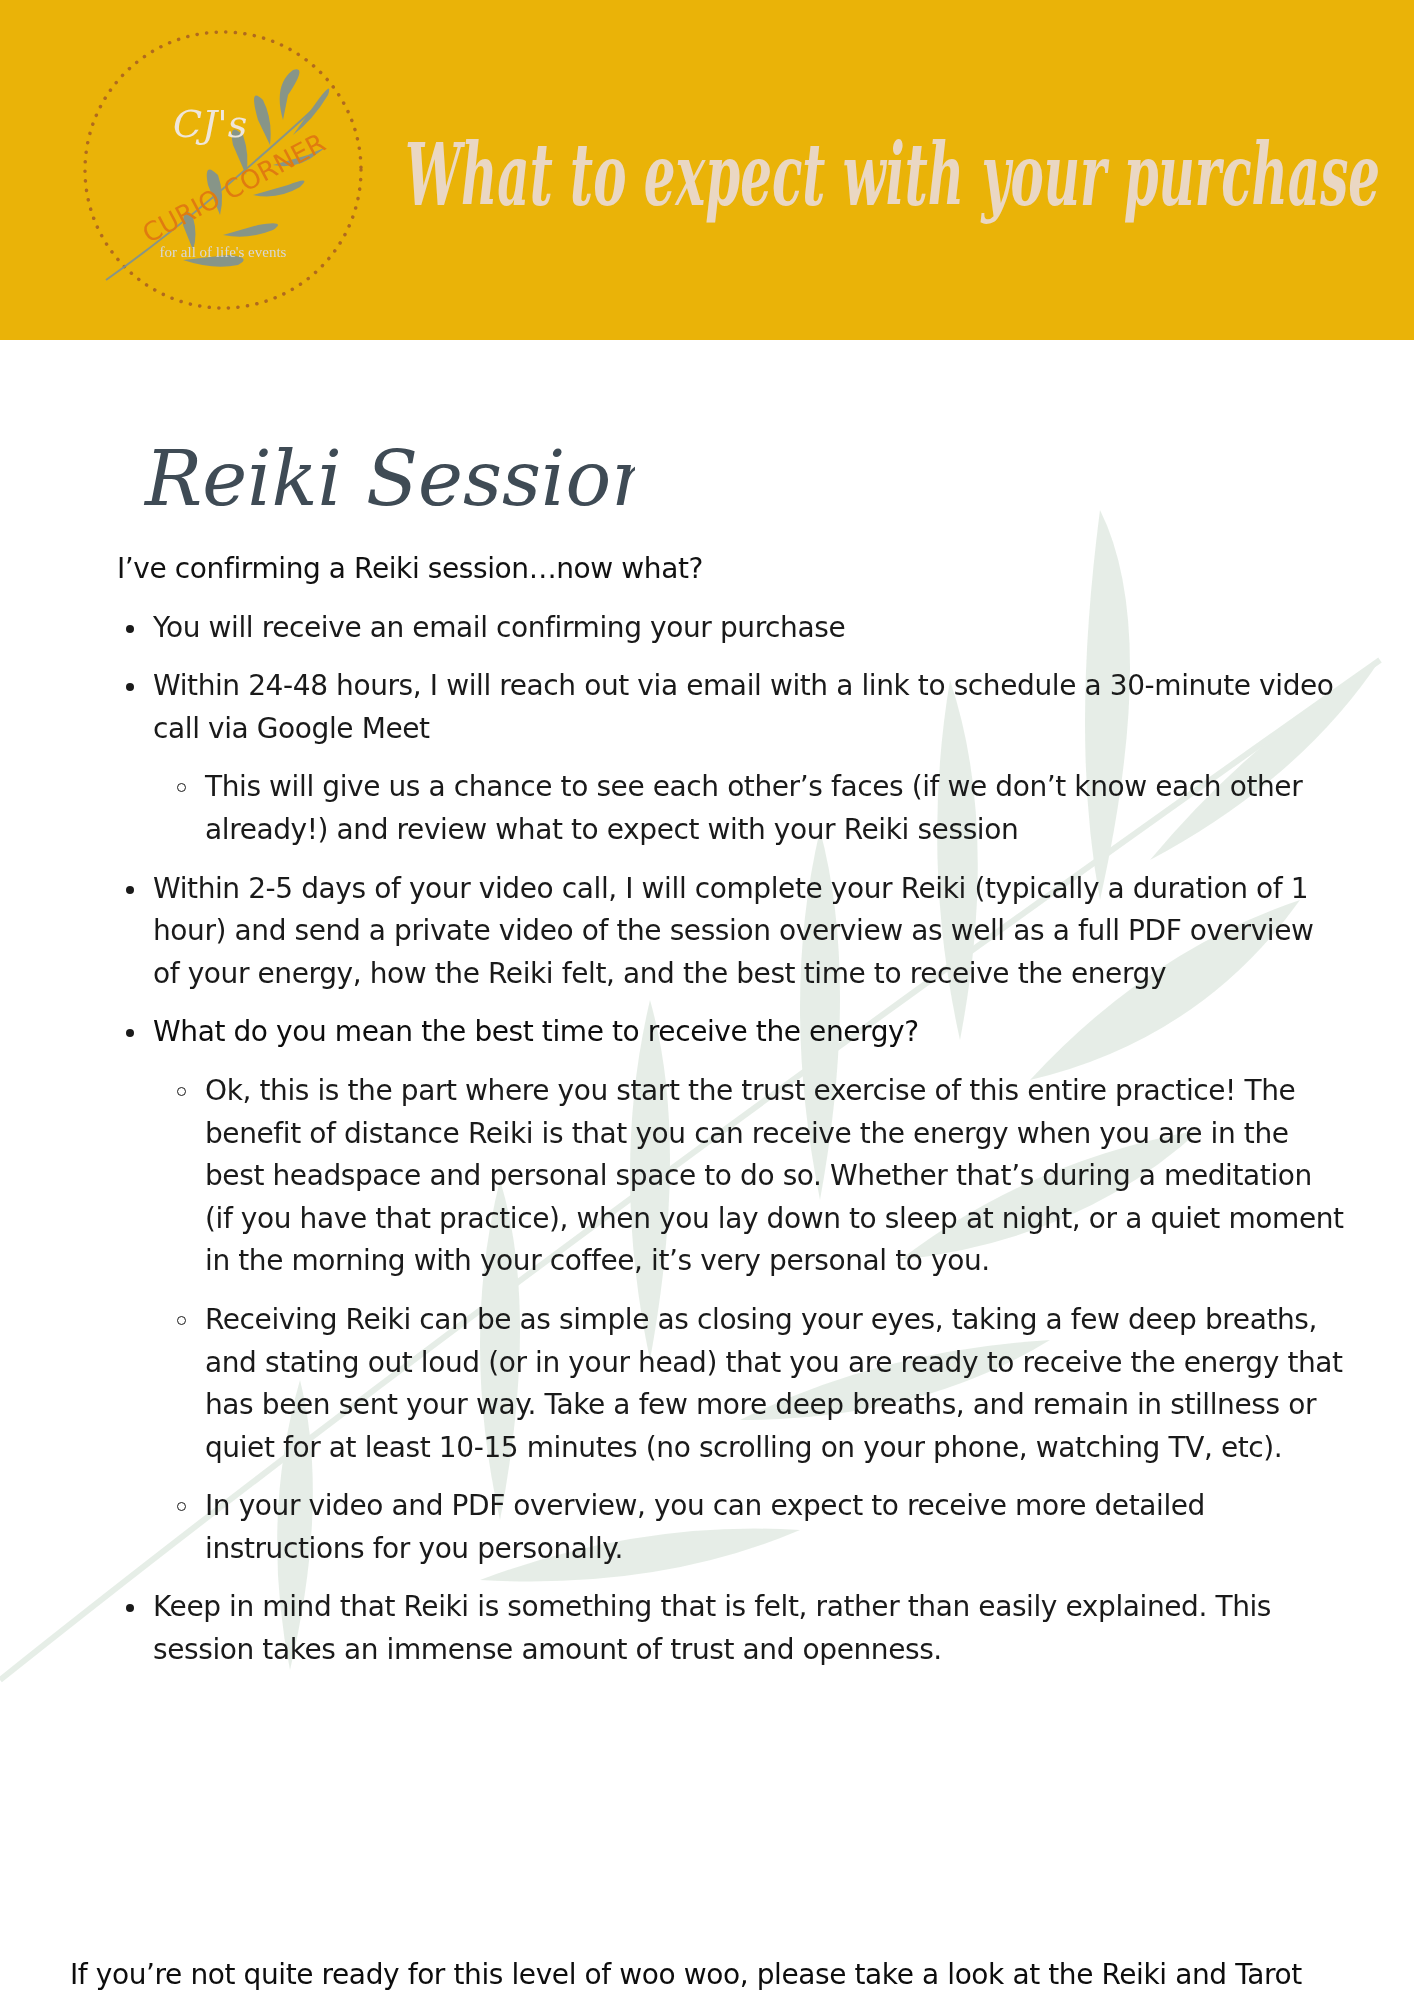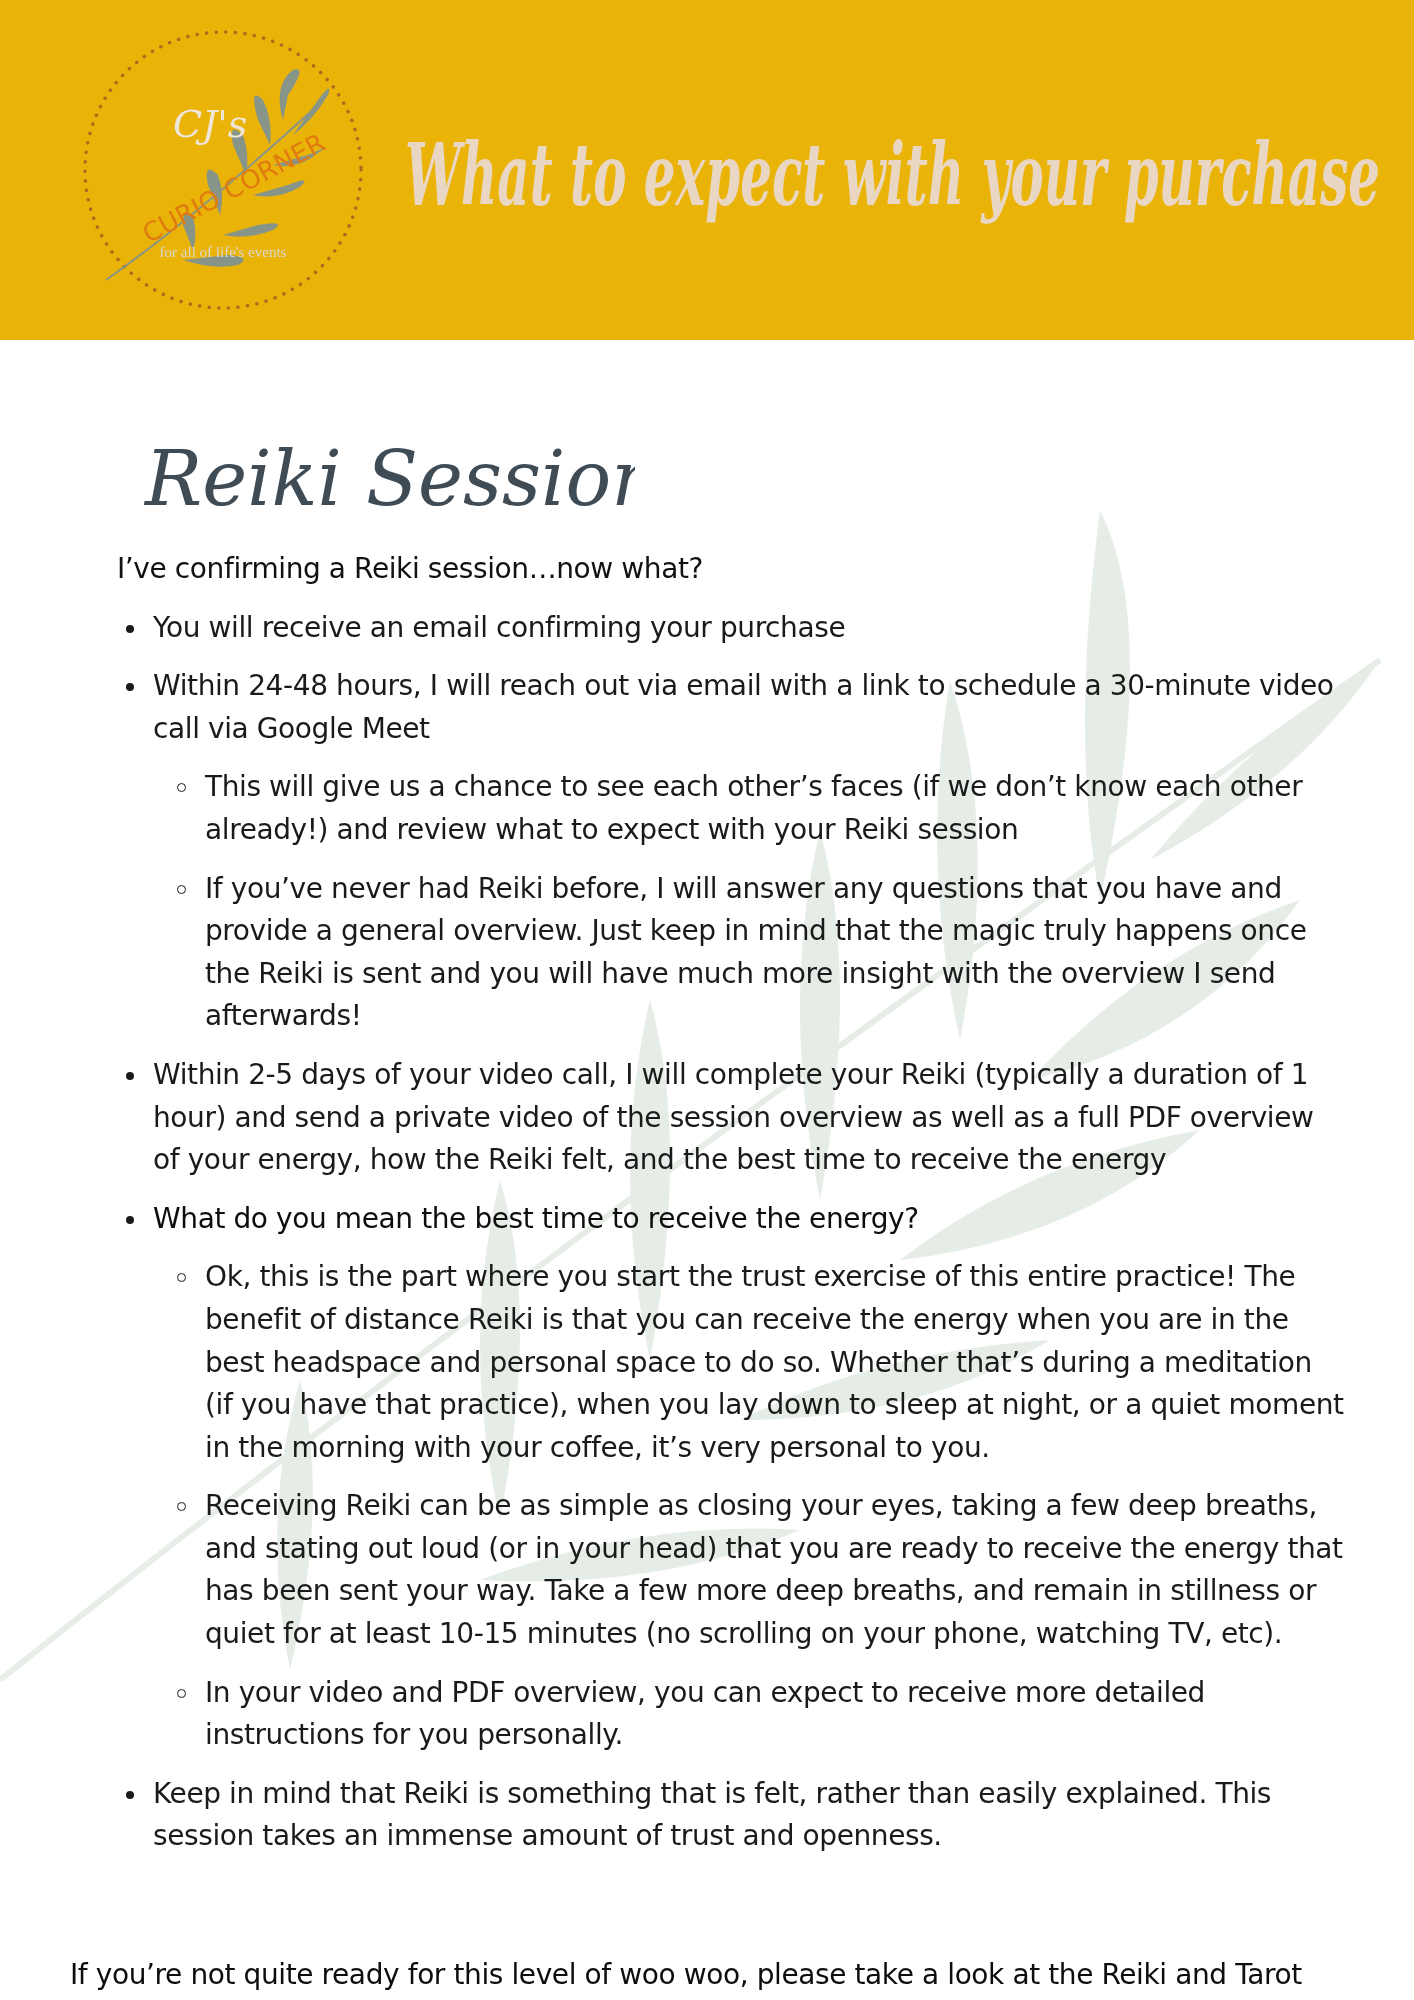--- a/index.html
+++ b/index.html
@@ -107,21 +107,20 @@
   </svg>
 </div>
 
 <div class="content">
   <p class="question">I’ve confirming a Reiki session…now what?</p>
   <ul class="l1">
     <li><span>You will receive an email confirming your purchase</span></li>
     <li><span>Within 24-48 hours, I will reach out via email with a link to schedule a 30-minute video call via Google Meet</span>
       <ul class="l2">
         <li>This will give us a chance to see each other’s faces (if we don’t know each other already!) and review what to expect with your Reiki session</li>
-        <li>If you’ve never had Reiki before, I will answer any questions that you have and provide a general overview. Just keep in mind that the magic truly happens once the Reiki is sent and you will have much more insight with the overview I send afterwards!</li>
       </ul>
     </li>
     <li><span>Within 2-5 days of your video call, I will complete your Reiki (typically a duration of 1 hour) and send a private video of the session overview as well as a full PDF overview of your energy, how the Reiki felt, and the best time to receive the energy</span></li>
     <li><span class="em">What do you mean the best time to receive the energy?</span>
       <ul class="l2">
         <li>Ok, this is the part where you start the trust exercise of this entire practice! The benefit of distance Reiki is that you can receive the energy when you are in the best headspace and personal space to do so. Whether that’s during a meditation (if you have that practice), when you lay down to sleep at night, or a quiet moment in the morning with your coffee, it’s very personal to you.</li>
         <li>Receiving Reiki can be as simple as closing your eyes, taking a few deep breaths, and stating out loud (or in your head) that you are ready to receive the energy that has been sent your way. Take a few more deep breaths, and remain in stillness or quiet for at least 10-15 minutes (no scrolling on your phone, watching TV, etc).</li>
         <li>In your video and PDF overview, you can expect to receive more detailed instructions for you personally.</li>
       </ul>
     </li>

